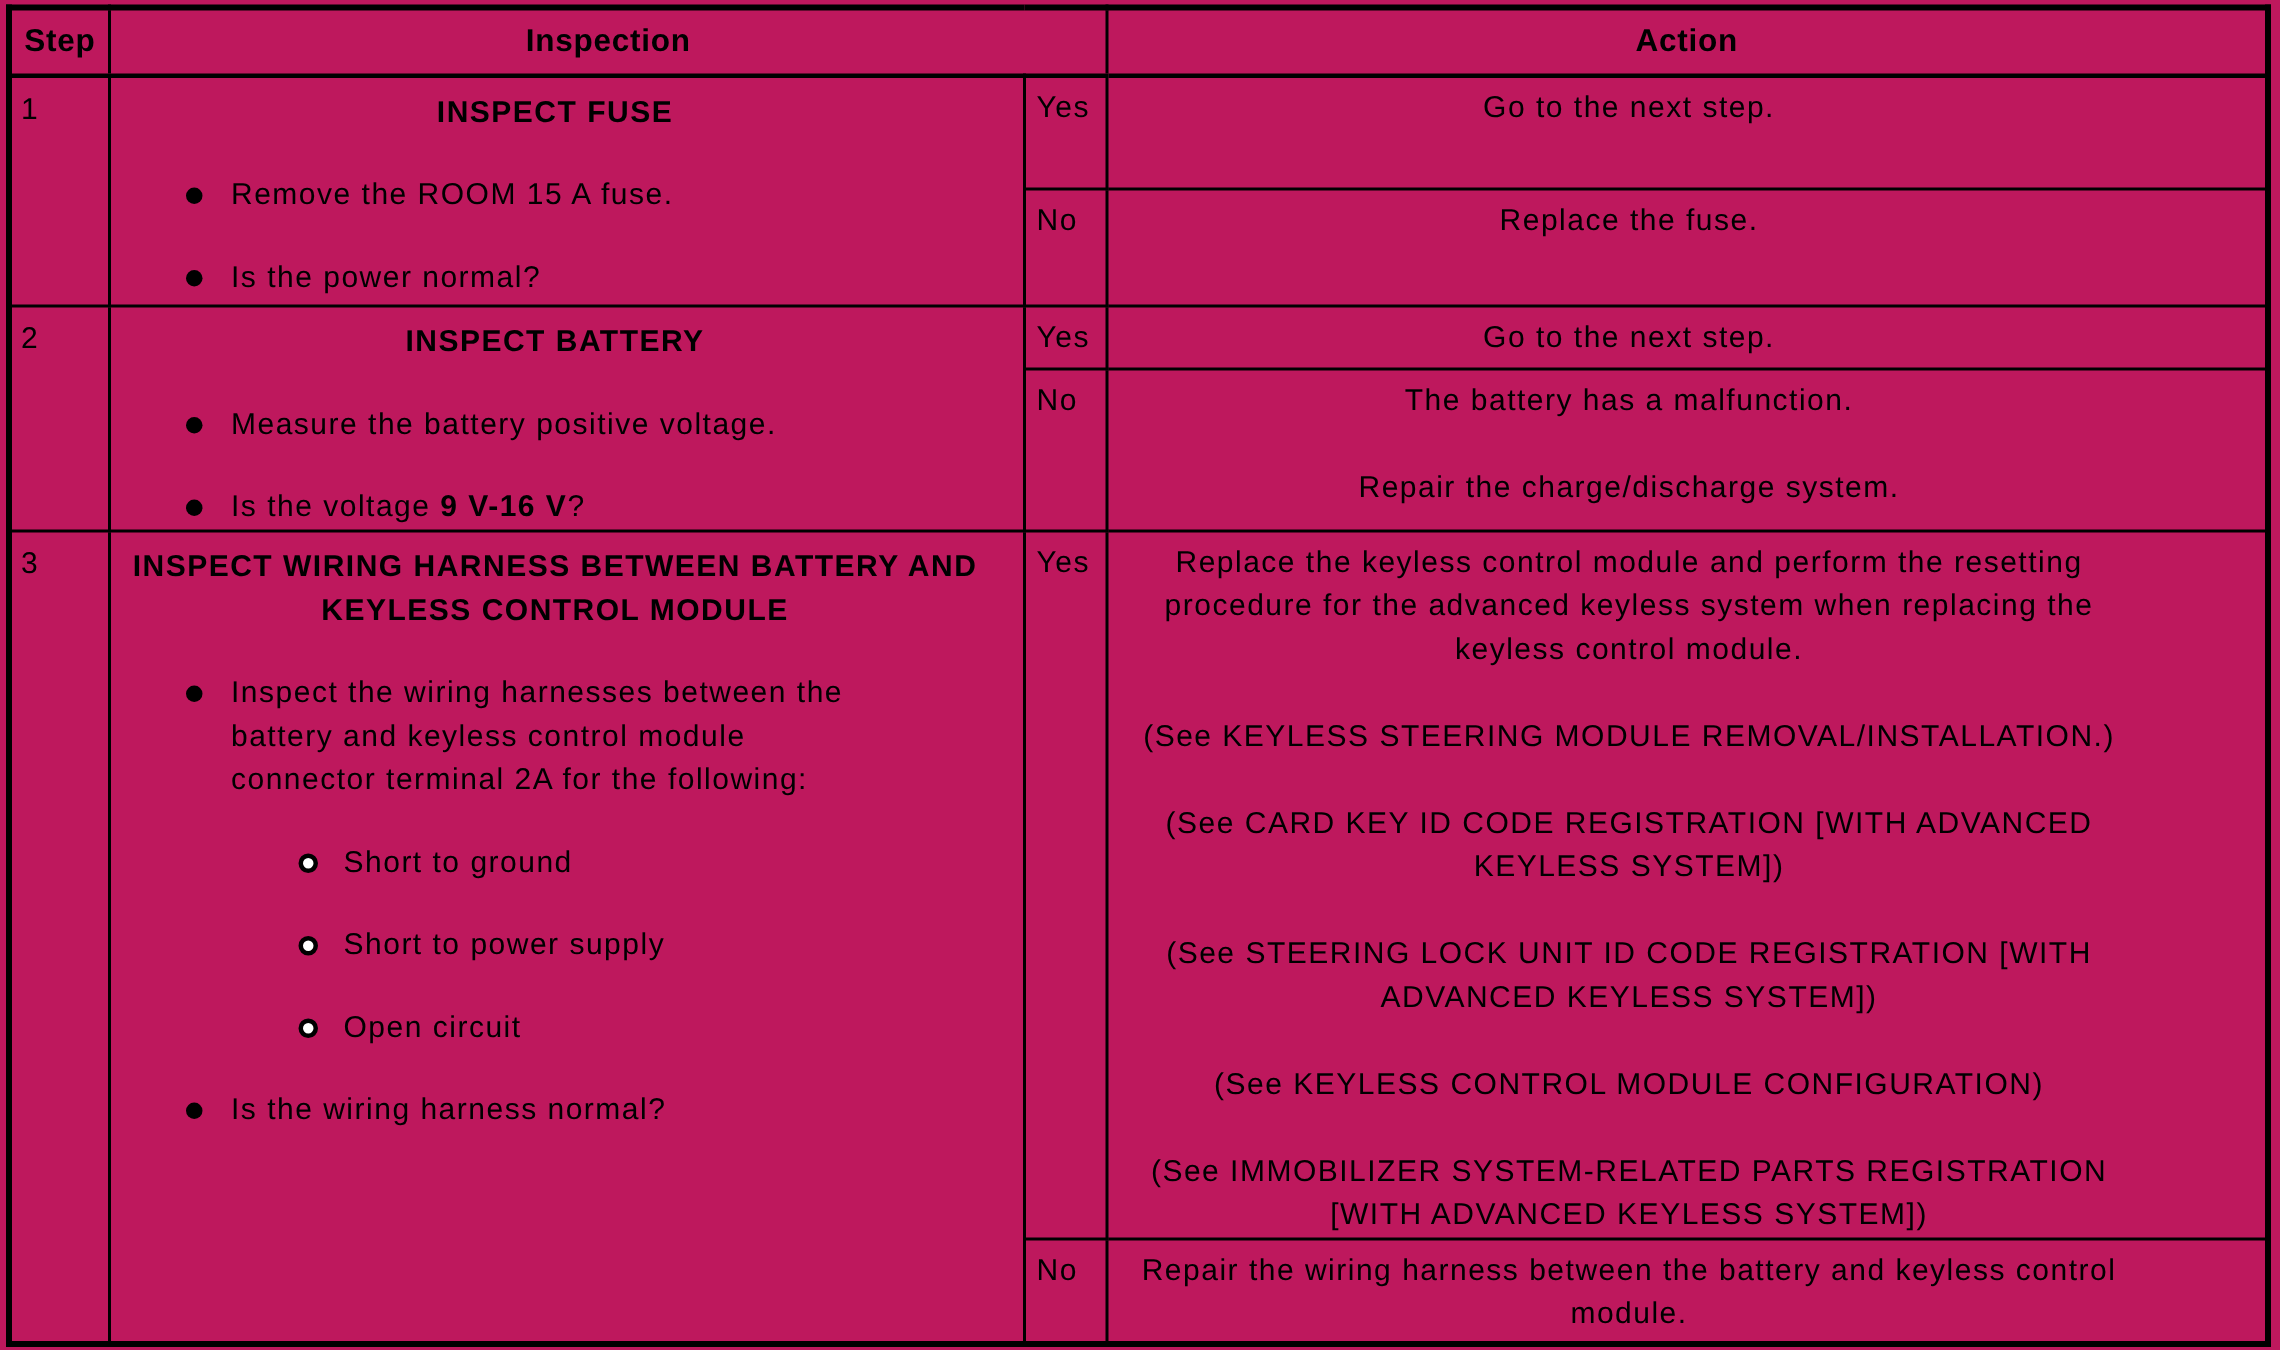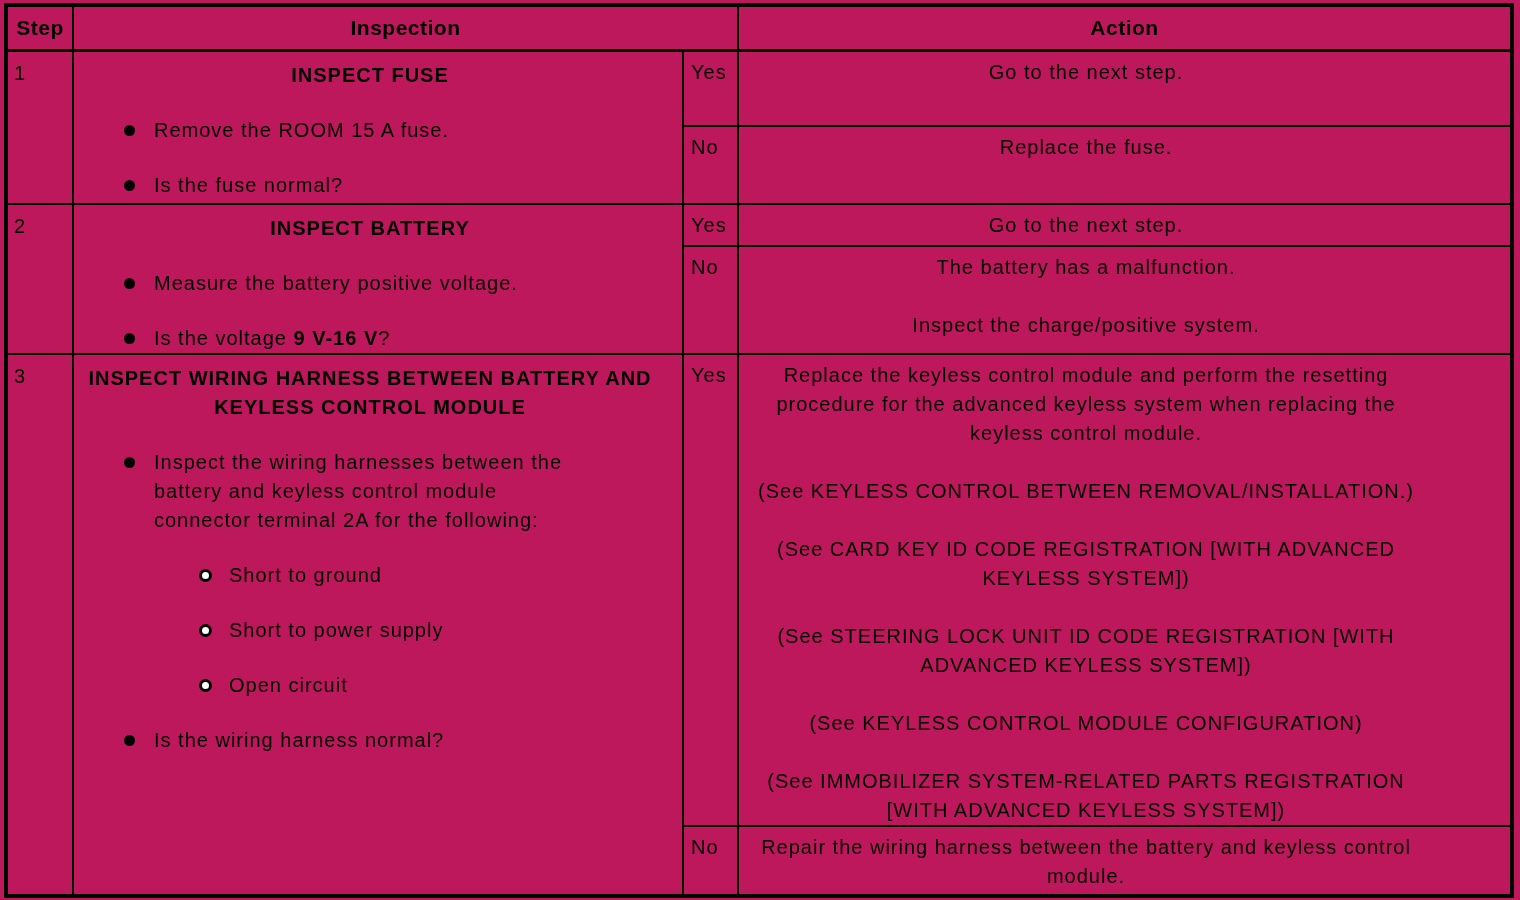--- a/index.html
+++ b/index.html
@@ -96,21 +96,21 @@
         <tr class="h-r1a">
           <td class="step-cell" rowspan="2">1</td>
           <td class="insp-cell insp" rowspan="2">
             <div class="insp-title">INSPECT FUSE</div>
             <div class="item bullet">
               <span class="dot"></span>
               <div class="btext"><span>Remove the ROOM 15 A fuse.</span></div>
             </div>
             <div class="item bullet">
               <span class="dot"></span>
-              <div class="btext"><span>Is the fuse normal?</span></div>
+              <div class="btext"><span>Is the power normal?</span></div>
             </div>
           </td>
           <td class="yn-cell">Yes</td>
           <td class="act-cell">
             <p>Go to the next step.</p>
           </td>
         </tr>
         <tr class="h-r1b">
           <td class="yn-cell">No</td>
           <td class="act-cell">
@@ -132,21 +132,21 @@
           </td>
           <td class="yn-cell">Yes</td>
           <td class="act-cell">
             <p>Go to the next step.</p>
           </td>
         </tr>
         <tr class="h-r2b">
           <td class="yn-cell">No</td>
           <td class="act-cell">
             <p>The battery has a malfunction.</p>
-            <p>Inspect the charge/positive system.</p>
+            <p>Repair the charge/discharge system.</p>
           </td>
         </tr>
         <tr class="h-r3a">
           <td class="step-cell" rowspan="2">3</td>
           <td class="insp-cell insp" rowspan="2">
             <div class="insp-title">INSPECT WIRING HARNESS BETWEEN BATTERY AND KEYLESS CONTROL MODULE</div>
             <div class="item bullet">
               <span class="dot"></span>
               <div class="btext"><span>Inspect the wiring harnesses between the battery and keyless control module connector terminal 2A for the following:</span></div>
             </div>
@@ -163,21 +163,21 @@
               <div class="btext"><span>Open circuit</span></div>
             </div>
             <div class="item bullet">
               <span class="dot"></span>
               <div class="btext"><span>Is the wiring harness normal?</span></div>
             </div>
           </td>
           <td class="yn-cell">Yes</td>
           <td class="act-cell">
             <p>Replace the keyless control module and perform the resetting procedure for the advanced keyless system when replacing the keyless control module.</p>
-            <p>(See KEYLESS CONTROL BETWEEN REMOVAL/INSTALLATION.)</p>
+            <p>(See KEYLESS STEERING MODULE REMOVAL/INSTALLATION.)</p>
             <p>(See CARD KEY ID CODE REGISTRATION [WITH ADVANCED KEYLESS SYSTEM])</p>
             <p>(See STEERING LOCK UNIT ID CODE REGISTRATION [WITH ADVANCED KEYLESS SYSTEM])</p>
             <p>(See KEYLESS CONTROL MODULE CONFIGURATION)</p>
             <p>(See IMMOBILIZER SYSTEM-RELATED PARTS REGISTRATION [WITH ADVANCED KEYLESS SYSTEM])</p>
           </td>
         </tr>
         <tr class="h-r3b">
           <td class="yn-cell">No</td>
           <td class="act-cell">
             <p>Repair the wiring harness between the battery and keyless control module.</p>

